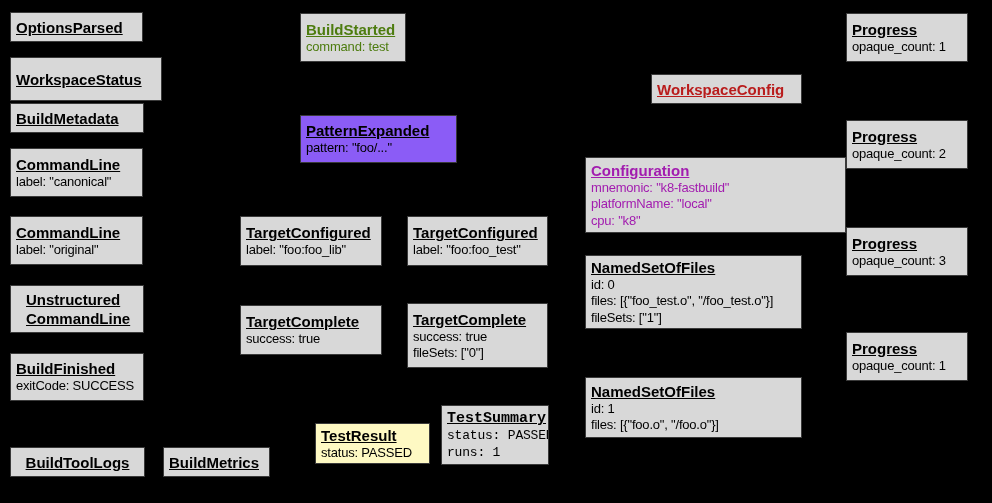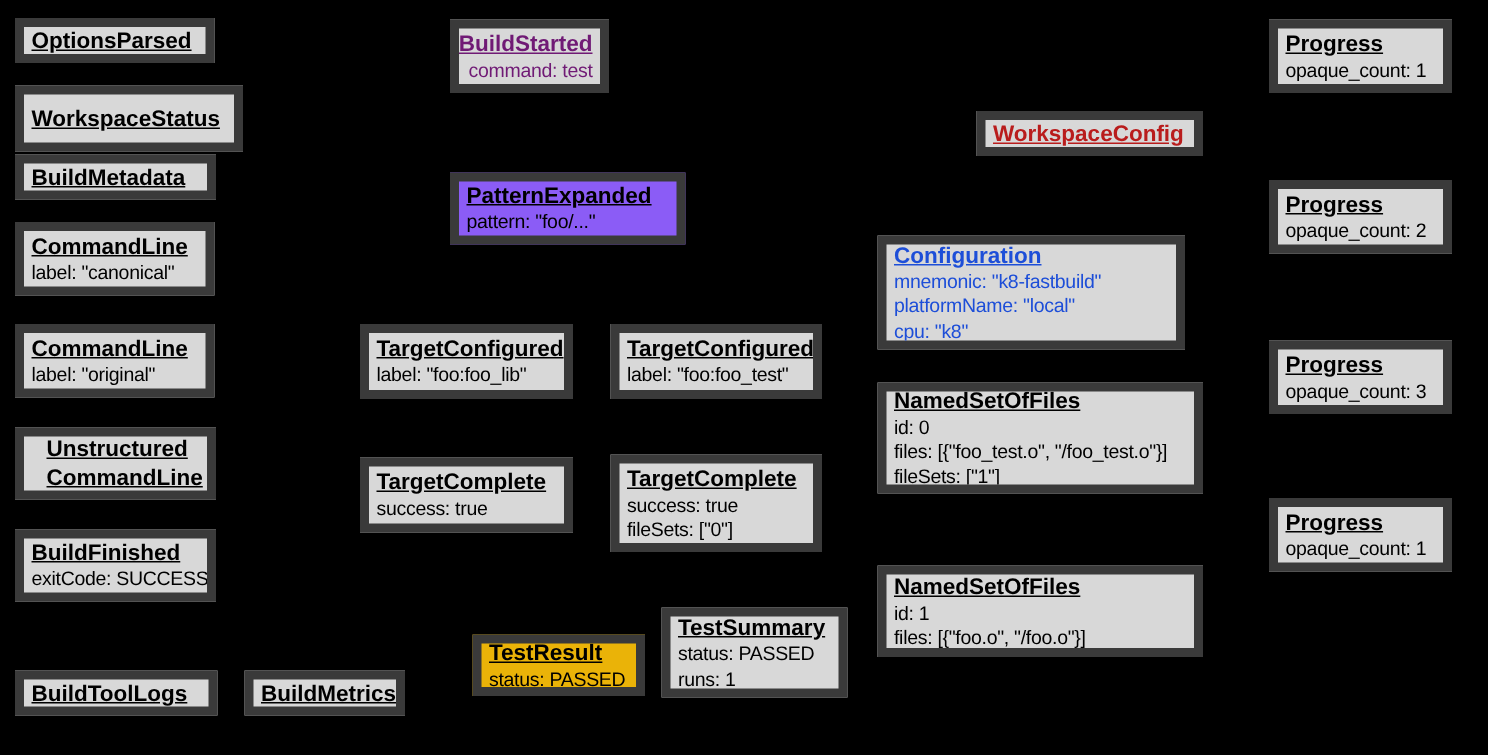--- a/index.html
+++ b/index.html
@@ -11,21 +11,21 @@
   .canvas {
     position: relative;
     width: 992px;
     height: 503px;
     background: #000000;
     overflow: hidden;
   }
   .node {
     position: absolute;
     background: #d8d8d8;
-    border: 6px solid #1d4ed8;
+    border: 1px solid #1d4ed8;
     box-sizing: border-box;
     padding: 2px 5px;
     display: flex;
     flex-direction: column;
     justify-content: center;
     color: #000000;
     white-space: nowrap;
     overflow: hidden;
   }
   .node-title {
@@ -62,27 +62,27 @@
       <div class="node-line">label: "original"</div>
     </div>
     <div class="node" style="left: 10px; top: 285px; width: 134px; height: 48px; background: rgb(216, 216, 216); border-color: rgb(58, 58, 58); color: rgb(0, 0, 0); padding-left: 15px;">
       <div class="node-title">Unstructured</div>
       <div class="node-title">CommandLine</div>
     </div>
     <div class="node" style="left: 10px; top: 353px; width: 134px; height: 48px; background: rgb(216, 216, 216); border-color: rgb(58, 58, 58); color: rgb(0, 0, 0);">
       <div class="node-title">BuildFinished</div>
       <div class="node-line">exitCode: SUCCESS</div>
     </div>
-    <div class="node" style="left: 10px; top: 447px; width: 135px; height: 30px; background: rgb(216, 216, 216); border-color: rgb(58, 58, 58); color: rgb(0, 0, 0);">
+    <div class="node" style="left: 10px; top: 447px; width: 135px; height: 30px; background: rgb(216, 216, 216); border-color: rgb(58, 58, 58); color: rgb(0, 0, 0); text-align: center;">
       <div class="node-title">BuildToolLogs</div>
     </div>
     <div class="node" style="left: 163px; top: 447px; width: 107px; height: 30px; background: rgb(216, 216, 216); border-color: rgb(58, 58, 58); color: rgb(0, 0, 0);">
       <div class="node-title">BuildMetrics</div>
     </div>
-    <div class="node" style="left: 300px; top: 13px; width: 106px; height: 49px; background: rgb(216, 216, 216); border-color: rgb(58, 58, 58); color: #701a75; align-items: flex-end;">
+    <div class="node" style="left: 300px; top: 13px; width: 106px; height: 49px; background: rgb(216, 216, 216); border-color: rgb(58, 58, 58); color: #4d7c0f;">
       <div class="node-title">BuildStarted</div>
       <div class="node-line">command: test</div>
     </div>
     <div class="node" style="left: 300px; top: 115px; width: 157px; height: 48px; background: #8b5cf6; border-color: rgb(58, 58, 58); color: rgb(0, 0, 0);">
       <div class="node-title">PatternExpanded</div>
       <div class="node-line">pattern: "foo/..."</div>
     </div>
     <div class="node" style="left: 240px; top: 216px; width: 142px; height: 50px; background: rgb(216, 216, 216); border-color: rgb(58, 58, 58); color: rgb(0, 0, 0);">
       <div class="node-title">TargetConfigured</div>
       <div class="node-line">label: "foo:foo_lib"</div>
@@ -93,33 +93,33 @@
     </div>
     <div class="node" style="left: 240px; top: 305px; width: 142px; height: 50px; background: rgb(216, 216, 216); border-color: rgb(58, 58, 58); color: rgb(0, 0, 0);">
       <div class="node-title">TargetComplete</div>
       <div class="node-line">success: true</div>
     </div>
     <div class="node" style="left: 407px; top: 303px; width: 141px; height: 65px; background: rgb(216, 216, 216); border-color: rgb(58, 58, 58); color: rgb(0, 0, 0);">
       <div class="node-title">TargetComplete</div>
       <div class="node-line">success: true</div>
       <div class="node-line">fileSets: ["0"]</div>
     </div>
-    <div class="node" style="left: 315px; top: 423px; width: 115px; height: 41px; background: #eab308; border-color: rgb(58, 58, 58); color: rgb(0, 0, 0);">
+    <div class="node" style="left: 315px; top: 423px; width: 115px; height: 41px; background: #fef9c3; border-color: rgb(58, 58, 58); color: rgb(0, 0, 0);">
       <div class="node-title">TestResult</div>
       <div class="node-line">status: PASSED</div>
     </div>
-    <div class="node" style="left: 441px; top: 405px; width: 124px; height: 60px; background: rgb(216, 216, 216); border-color: rgb(58, 58, 58); color: rgb(0, 0, 0);">
+    <div class="node" style="left: 441px; top: 405px; width: 108px; height: 60px; background: rgb(216, 216, 216); border-color: rgb(58, 58, 58); color: rgb(0, 0, 0); font-family: Liberation Mono, monospace;">
       <div class="node-title">TestSummary</div>
       <div class="node-line">status: PASSED</div>
       <div class="node-line">runs: 1</div>
     </div>
     <div class="node" style="left: 651px; top: 74px; width: 151px; height: 30px; background: rgb(216, 216, 216); border-color: rgb(58, 58, 58); color: #b91c1c;">
       <div class="node-title">WorkspaceConfig</div>
     </div>
-    <div class="node" style="left: 585px; top: 157px; width: 205px; height: 76px; background: rgb(216, 216, 216); border-color: rgb(58, 58, 58); color: #1d4ed8;">
+    <div class="node" style="left: 585px; top: 157px; width: 261px; height: 76px; background: rgb(216, 216, 216); border-color: rgb(58, 58, 58); color: #a21caf;">
       <div class="node-title">Configuration</div>
       <div class="node-line">mnemonic: "k8-fastbuild"</div>
       <div class="node-line">platformName: "local"</div>
       <div class="node-line">cpu: "k8"</div>
     </div>
     <div class="node" style="left: 585px; top: 255px; width: 217px; height: 74px; background: rgb(216, 216, 216); border-color: rgb(58, 58, 58); color: rgb(0, 0, 0);">
       <div class="node-title">NamedSetOfFiles</div>
       <div class="node-line">id: 0</div>
       <div class="node-line">files: [{"foo_test.o", "/foo_test.o"}]</div>
       <div class="node-line">fileSets: ["1"]</div>

